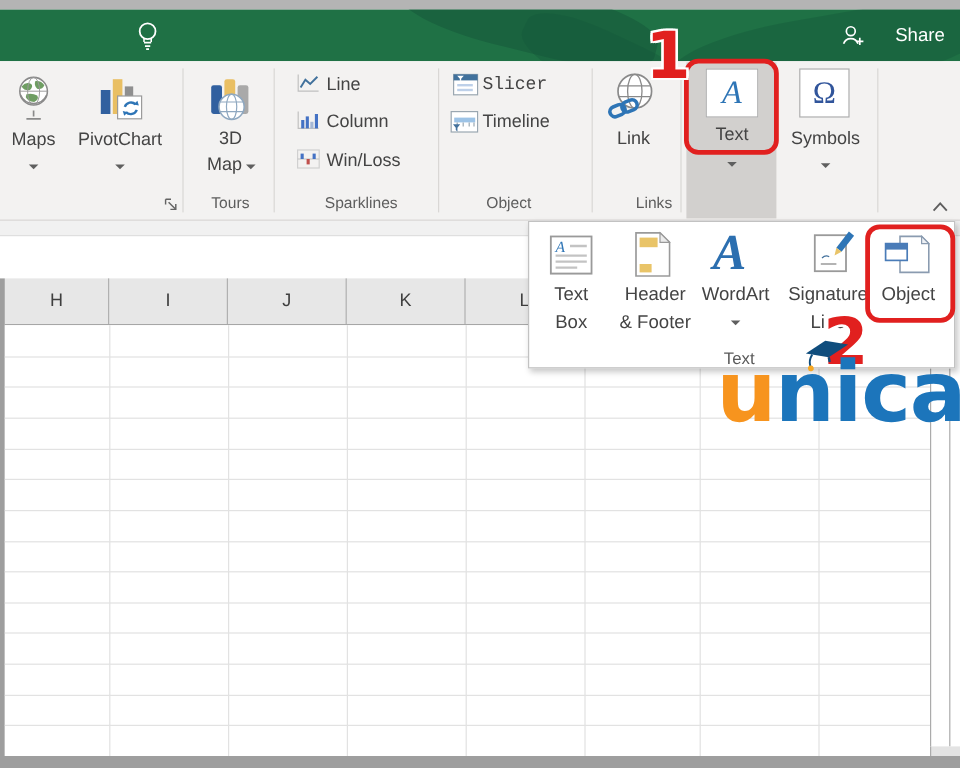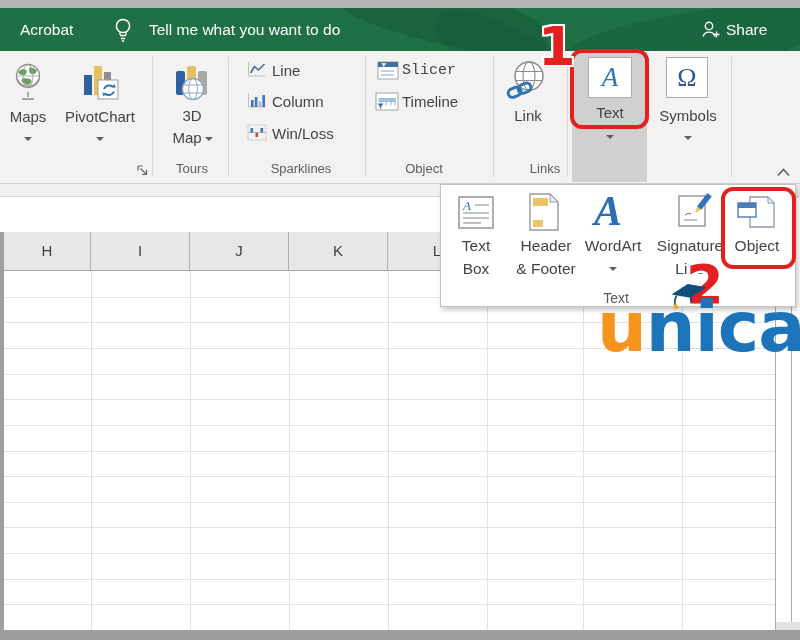--- a/index.html
+++ b/index.html
@@ -57,37 +57,35 @@
 </head>
 <body>
 
 <div class="stage">
 
   <div class="abs top-gray"></div>
   <div class="abs green-bar">
     <div class="green-shape" style="left:330px;top:-20px;width:220px;height:55px;transform:rotate(14deg);"></div>
     <div class="green-shape" style="left:560px;top:5px;width:260px;height:60px;transform:rotate(-10deg);opacity:.4;"></div>
     <div class="green-shape" style="left:430px;top:22px;width:160px;height:50px;transform:rotate(25deg);opacity:.35;"></div>
-    <div class="gb-text" style="left:20px;">Acrobat</div>
     <span class="abs" style="left:112px;top:8px;">
       <svg width="22" height="28" viewBox="0 0 22 28">
         <circle cx="11" cy="10" r="6.6" fill="none" stroke="#fff" stroke-width="1.5"></circle>
         <path d="M8 16 l0 3 M14 16 l0 3" stroke="#fff" stroke-width="1.3"></path>
         <path d="M8 19.5 h6 M8.8 22.5 h4.4 M9.8 25 h2.4" stroke="#fff" stroke-width="1.4"></path>
       </svg>
     </span>
-    <div class="gb-text" style="left:149px;">Tell me what you want to do</div>
     <span class="abs" style="left:700px;top:11px;">
       <svg width="22" height="22" viewBox="0 0 22 22">
         <circle cx="9" cy="7" r="3.7" fill="none" stroke="#fff" stroke-width="1.4"></circle>
         <path d="M3 17.5 a6.3 6.3 0 0 1 12 0" fill="none" stroke="#fff" stroke-width="1.4"></path>
         <path d="M16.5 12.5 v6 M13.5 15.5 h6" stroke="#fff" stroke-width="1.4"></path>
       </svg>
     </span>
-    <div class="gb-text" style="left:726px;">Share</div>
+    <div class="gb-text" style="left:746px;">Share</div>
   </div>
 
   <div class="abs ribbon"></div>
 
   <span class="abs" style="left:13px;top:62px;">
     <svg width="30" height="42" viewBox="0 0 30 42">
       <circle cx="15" cy="14" r="11.5" fill="#fff" stroke="#8a8a8a" stroke-width="1.3"></circle>
       <path d="M5 10 Q9 5.5 13 8 Q15 10 12 13 Q7.5 14 5 10Z" fill="#6f9e63"></path>
       <path d="M16.5 5.5 Q21.5 5 24 9 Q22 13 18 12 Q15 9 16.5 5.5Z" fill="#6f9e63"></path>
       <path d="M9 16.5 Q14 15.5 18 17.5 Q20 20.5 15.5 23 Q10 22.5 8.5 19Z" fill="#6f9e63"></path>

